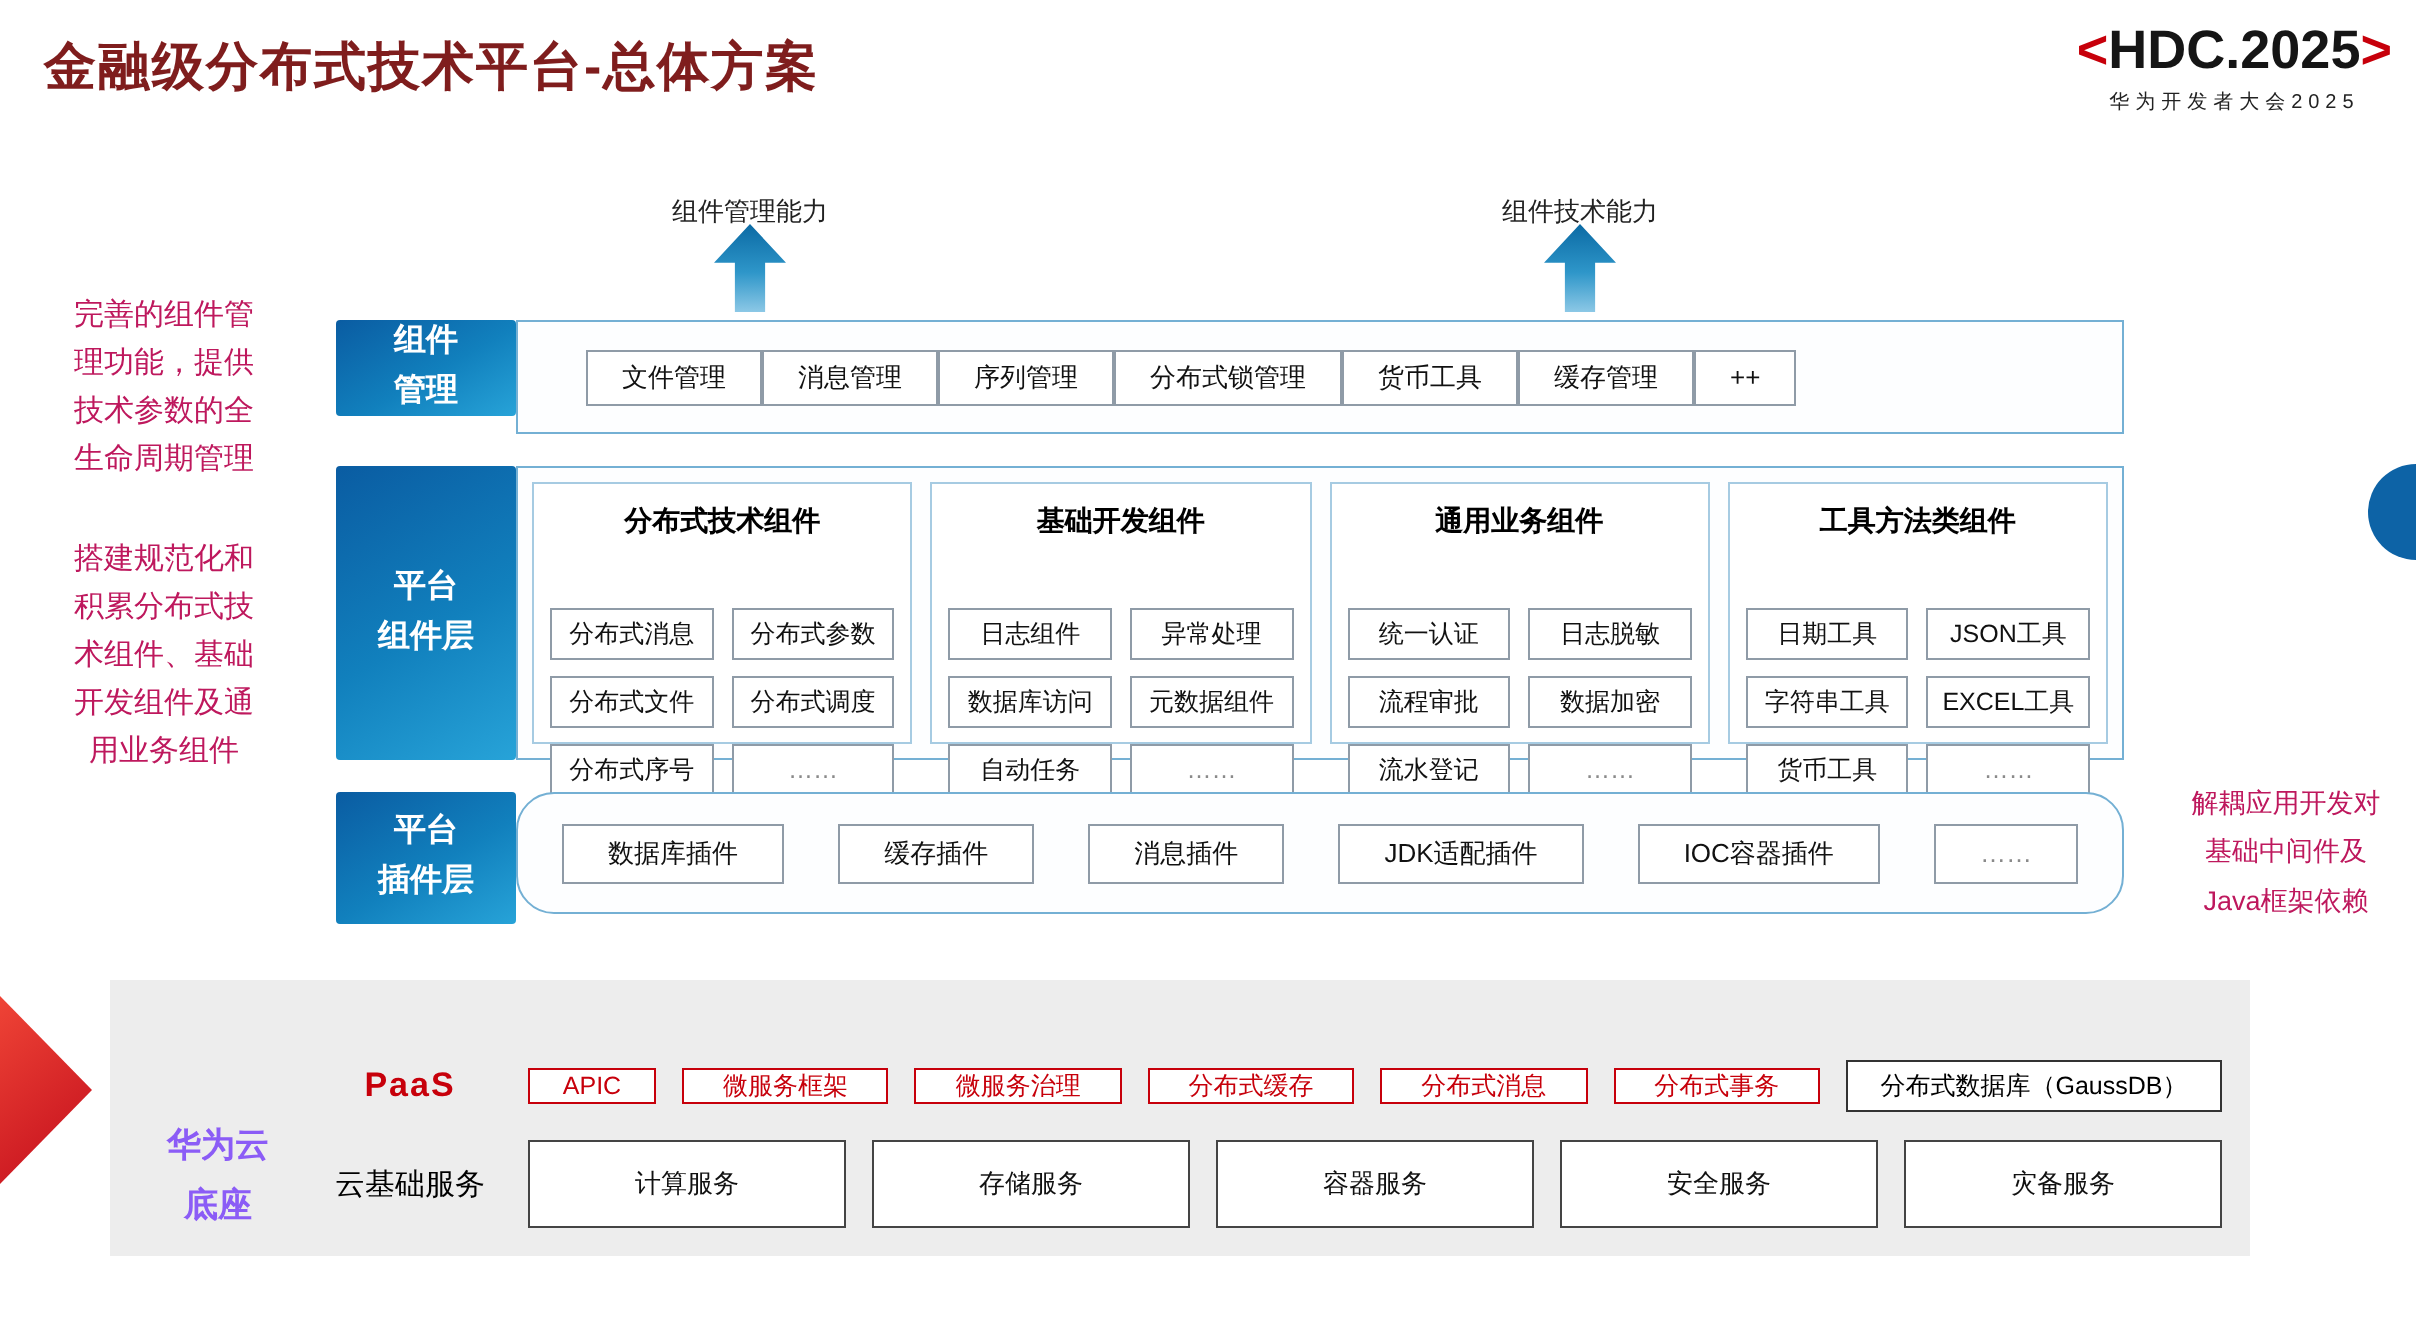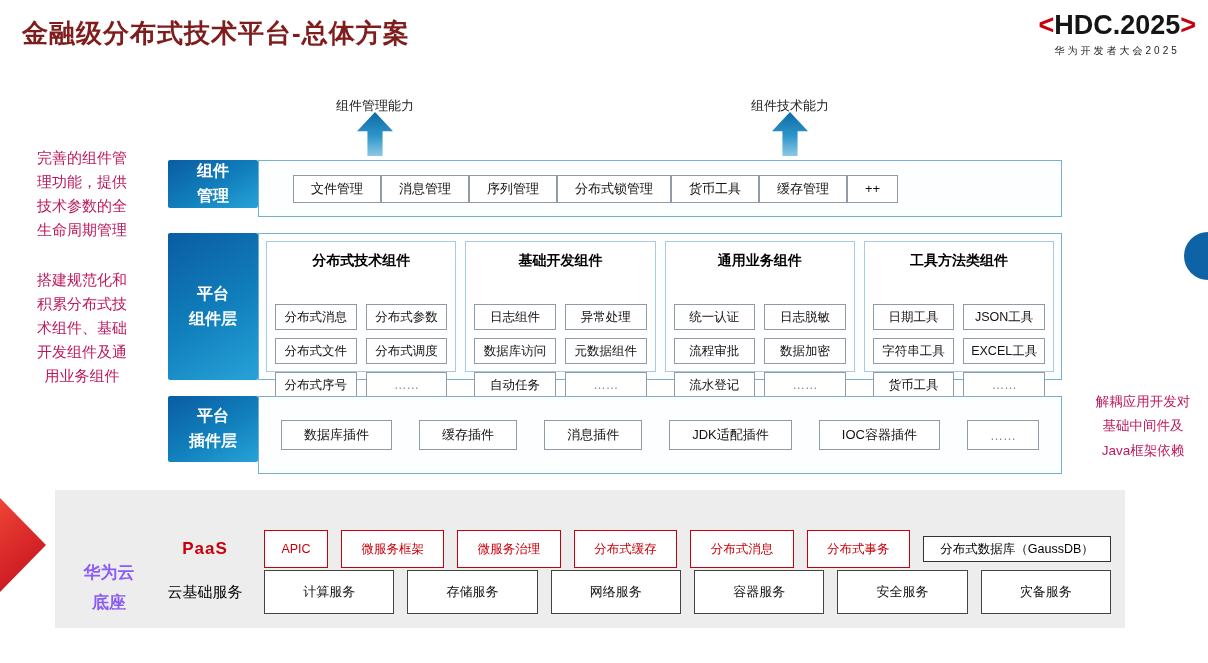--- a/index.html
+++ b/index.html
@@ -35,21 +35,21 @@
     color:#fff; font-weight:bold; font-size:16px; line-height:1.55;
     display:flex; align-items:center; justify-content:center; text-align:center; white-space:pre-line; }
   #label-manage   { top:160px; height:48px; }
   #label-platform { top:233px; height:147px; }
   #label-plugin   { top:396px; height:66px; }
 
   
   .row-box { position:absolute; left:258px; width:804px; border:1px solid #74b0d4; background:#fdfeff; }
   #row-manage  { top:160px; height:57px; display:flex; align-items:center; padding:0 34px; }
   #row-platform{ top:233px; height:147px; display:flex; gap:9px; padding:7px; }
-  #row-plugin  { top:396px; height:78px; display:flex; align-items:center; justify-content:space-between; padding:0 22px; }
+  #row-plugin  { top:396px; height:61px; display:flex; align-items:center; justify-content:space-between; padding:0 22px;border-radius:19px; }
 
   .box { background:#fff; border:1px solid #8f9ba7; display:flex; align-items:center; justify-content:center;
     font-size:13px; color:#111; white-space:nowrap; height:28px; padding:0 17px; }
   #row-plugin .box { padding:0 22px; height:30px; }
   #row-plugin .box:last-child { color:#8a8a8a; }
 
   .group { flex:1; border:1px solid #a6cbe2; background:#fff; padding:6px 8px 8px; display:flex; flex-direction:column;gap:25px; }
   .group-title { text-align:center; font-weight:bold; font-size:14px; color:#000; padding:4px 0 9px; white-space:nowrap; }
   .grid { display:grid; grid-template-columns:1fr 1fr; gap:8px 9px; }
   .grid .box { height:26px; font-size:12.5px; padding:0 4px; }
@@ -58,21 +58,21 @@
   
   #cloud { position:absolute; left:55px; top:490px; width:1070px; height:138px; background:#ededed; }
   #red-arrow { position:absolute; left:0; top:498px; width:46px; height:94px;
     background:linear-gradient(140deg,#ef4436 0%,#c20d1c 100%);
     clip-path:polygon(0 0,100% 50%,0 100%); }
   .hw-label { position:absolute; left:16px; top:36px; width:76px; text-align:center; font-size:17px; font-weight:bold;
     line-height:1.75; white-space:pre-line; color:#8b5cf6;margin-top:32px; }
   .paas-row { position:absolute; left:104px; top:40px; right:14px; display:flex; gap:13px; align-items:center; }
   .paas-label { flex:0 0 92px; text-align:center; color:#c7000b; font-weight:bold; font-size:17px; letter-spacing:1px; }
   .paas-items { flex:1; display:flex; gap:13px; align-items:center; }
-  .rbox { flex:1; height:38px; border:1px solid #c7000b; color:#c7000b; background:#fff;
+  .rbox { flex:1; height:18px; border:1px solid #c7000b; color:#c7000b; background:#fff;
     display:flex; align-items:center; justify-content:center; font-size:12.5px; white-space:nowrap; }
   .paas-items .rbox:first-child { flex:0 0 64px; }
   .dbox { flex:0 0 188px; height:26px; border:1px solid #333; background:#fff; color:#000;
     display:flex; align-items:center; justify-content:center; font-size:12.5px; white-space:nowrap; }
   .iaas-row { position:absolute; left:104px; top:80px; right:14px; display:flex; gap:13px; align-items:center; }
   .iaas-label { flex:0 0 92px; text-align:center; color:#000; font-size:15px; white-space:nowrap; }
   .iaas-items { flex:1; display:flex; gap:13px; align-items:center; }
   .gbox { flex:1; height:44px; border:1px solid #444; background:#fff;
     display:flex; align-items:center; justify-content:center; font-size:13px; white-space:nowrap; }
 
@@ -191,21 +191,20 @@
         <div class="rbox">分布式消息</div>
         <div class="rbox">分布式事务</div>
       </div>
     <div class="dbox">分布式数据库（GaussDB）</div>
   </div>
   <div class="iaas-row">
     <div class="iaas-label">云基础服务</div>
     <div class="iaas-items">
         <div class="gbox">计算服务</div>
         <div class="gbox">存储服务</div>
-        <div class="gbox">网络服务</div>
         <div class="gbox">容器服务</div>
         <div class="gbox">安全服务</div>
         <div class="gbox">灾备服务</div>
       </div>
   </div>
 </div>
 
 <div class="blue-dot"></div>
 
 </body></html>

